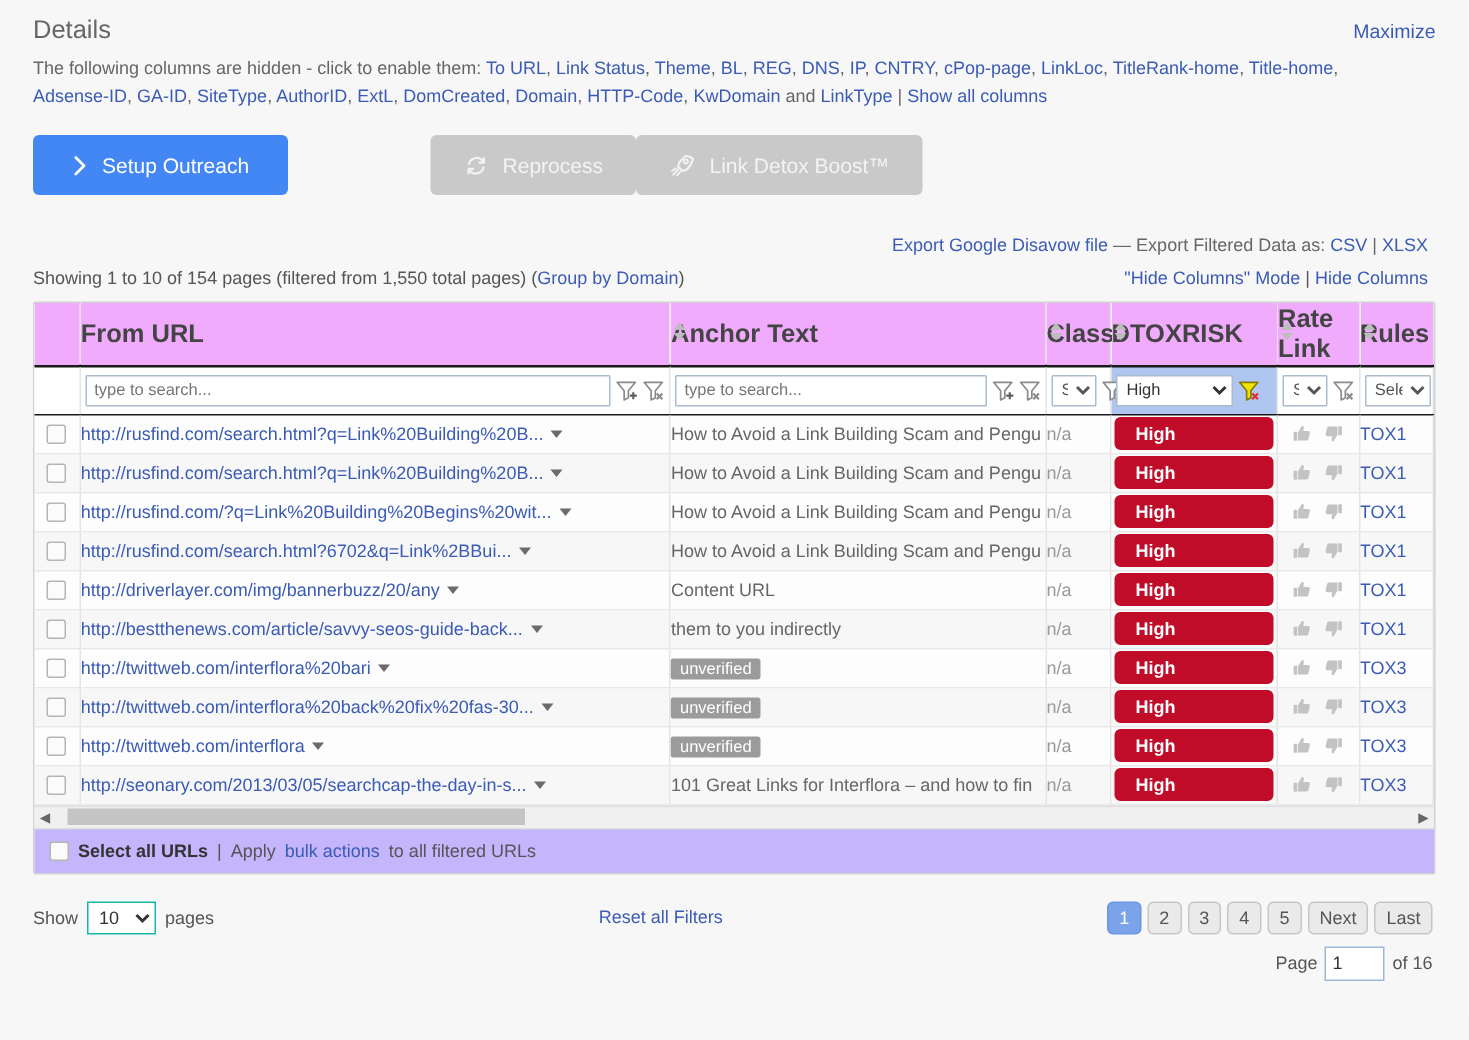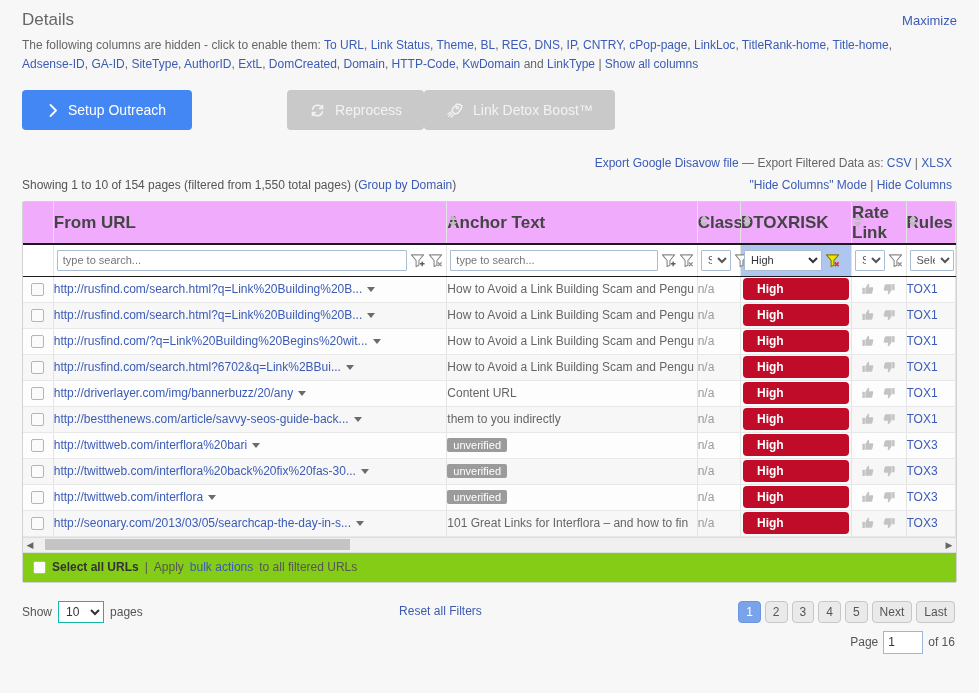--- a/index.html
+++ b/index.html
@@ -151,21 +151,21 @@
   
   .hscroll {
     height: 15px; background: #f0f0f0; border-top: 1px solid #ddd;
     display: flex; align-items: center; position: relative;
   }
   .hs-arrow { width: 14px; text-align: center; font-size: 9px; color: #666; cursor: pointer; }
   .hs-track { flex: 1; height: 13px; position: relative; }
   .hs-thumb { position: absolute; left: 8px; top: 1px; width: 305px; height: 11px; background: #c4c4c4; }
 
   .sel-all-bar {
-    height: 30px; background: #84cc16; border-top: 1px solid #ddd;
+    height: 30px; background: #c4b5fd; border-top: 1px solid #ddd;
     display: flex; align-items: center; gap: 6px; padding-left: 10px;
     font-size: 12px; color: #555;
   }
   .sel-all-bar b { color: #333; }
 
   
   .footer {
     display: flex; align-items: flex-start; justify-content: space-between;
     padding: 18px 24px 0 22px; font-size: 12px; color: #555;
   }

